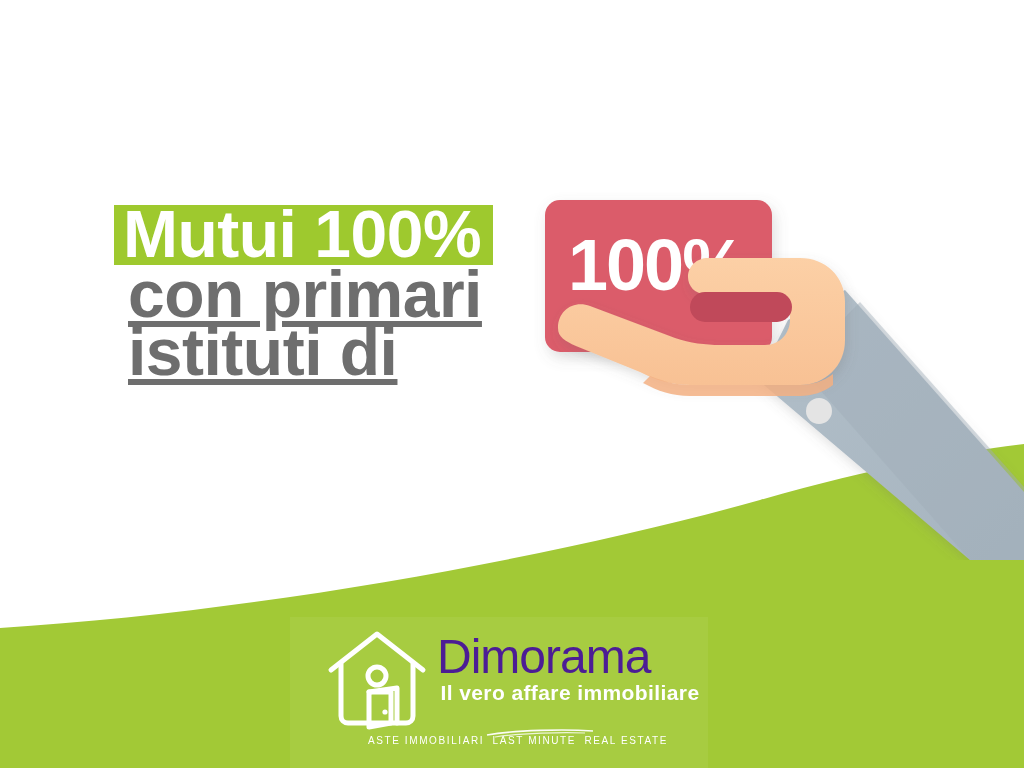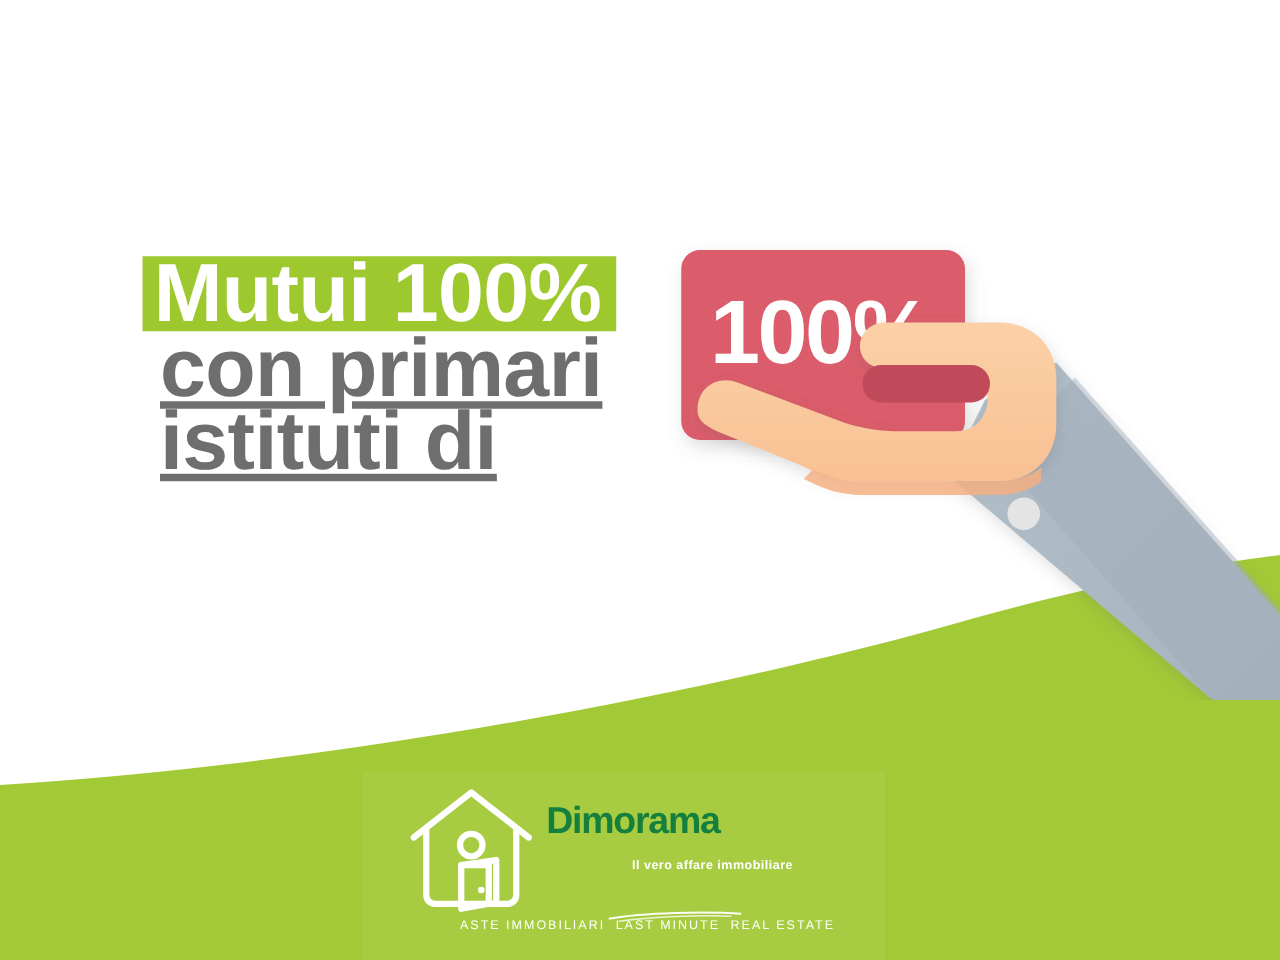--- a/index.html
+++ b/index.html
@@ -38,25 +38,25 @@
 
   
   .logo-plate{
     position:absolute;left:290px;top:617px;width:418px;height:151px;
     background:rgba(255,255,255,0.055);
   }
   .logo{position:absolute;left:325px;top:624px;width:380px;height:130px;}
   .logo-house{position:absolute;left:0px;top:4px;width:104px;height:104px;}
   .logo-words{position:absolute;left:112px;top:10px;width:268px;}
   .logo-name{
-    color:#15803d;font-weight:bold;font-size:30px;line-height:46px;
+    color:#4c1d95;font-weight:normal;font-size:48px;line-height:46px;
     letter-spacing:-1px;
   }
   .logo-tag{
-    color:#ffffff;font-weight:bold;font-size:10px;line-height:20px;
+    color:#ffffff;font-weight:bold;font-size:21px;line-height:20px;
     letter-spacing:0.4px;margin-top:3px;text-align:center;
     padding-right:2px;
   }
   .logo-rule{position:absolute;left:160px;top:104px;width:110px;height:10px;}
   .logo-sub{
     position:absolute;left:-2px;top:108px;width:390px;
     text-align:center;color:#ffffff;
     font-size:10px;line-height:18px;letter-spacing:1.6px;
     white-space:nowrap;
   }

